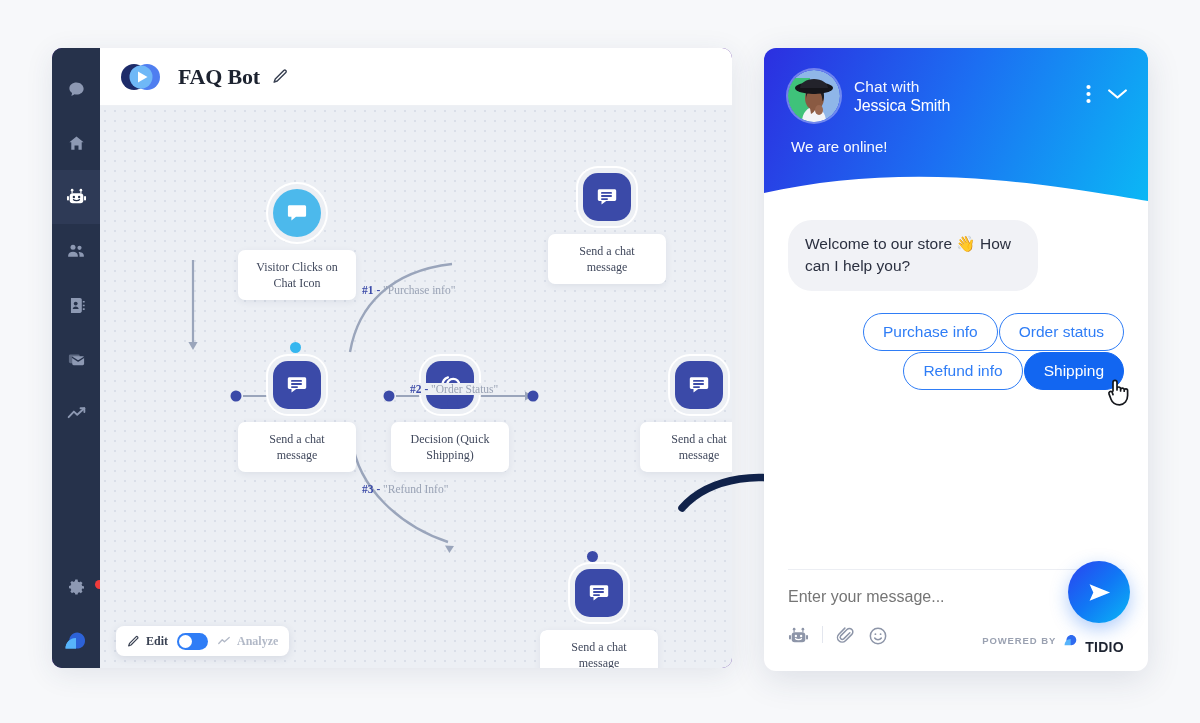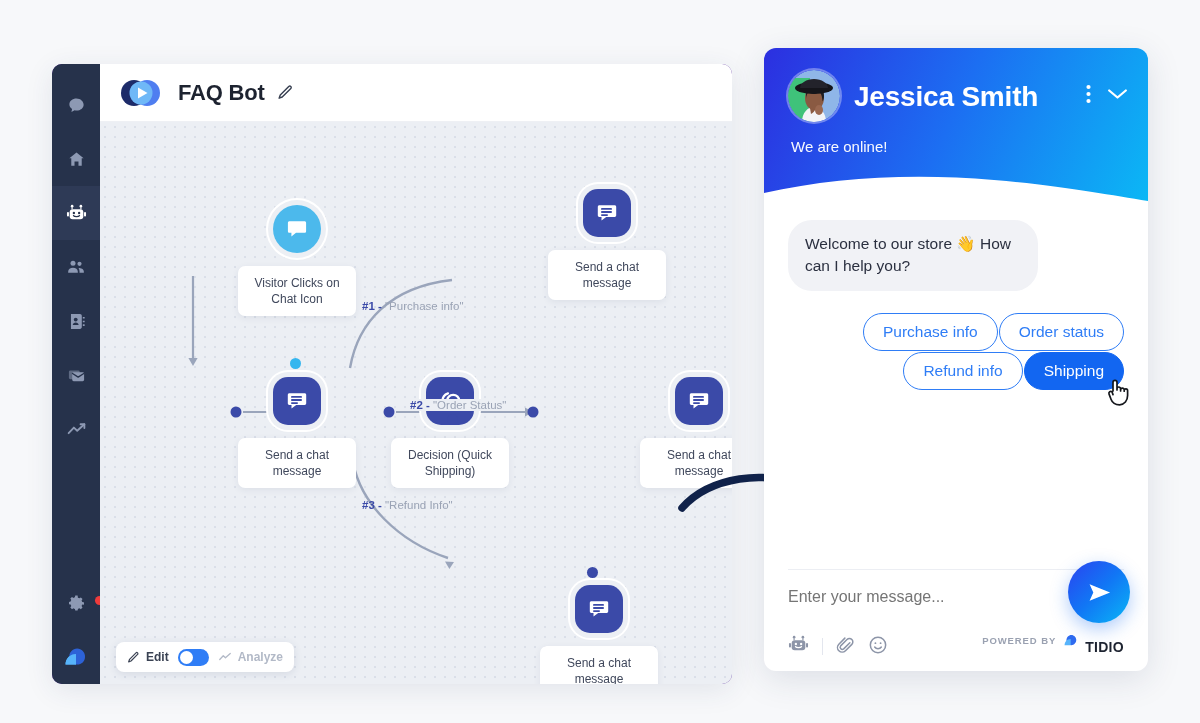--- a/index.html
+++ b/index.html
@@ -6,26 +6,27 @@
   html, body {
     width: 1200px; height: 723px;
     font-family: "Liberation Sans", sans-serif;
     background: #f7f8fa;
     overflow: hidden;
   }
   #root { position: relative; width: 1200px; height: 723px; }
 
   
   .builder {
-    position: absolute; left: 52px; top: 64px;
+    position: absolute; left: 52px; top: 48px;
     width: 680px; height: 620px;
     border-radius: 10px; overflow: hidden;
     background: #4c1d95;
     box-shadow: 0 6px 28px rgba(40,55,95,.10);
     display: flex;
+    font-family: Liberation Serif, serif;
   }
   .sidebar {
     width: 48px; height: 100%;
     background: #26324b;
     display: flex; flex-direction: column; align-items: center;
     padding-top: 14px; position: relative;
     flex: 0 0 48px;
   }
   .side-ico {
     width: 48px; height: 54px;
@@ -134,21 +135,21 @@
   }
   .w-head .wave { position: absolute; left: 0; bottom: -1px; width: 100%; }
   .w-head-row { display: flex; align-items: center; padding: 22px 18px 0 24px; gap: 14px; }
   .avatar {
     width: 52px; height: 52px; border-radius: 50%;
     flex: 0 0 52px; overflow: hidden; position: relative;
     box-shadow: 0 0 0 2px rgba(255,255,255,.35);
   }
   .w-names { flex: 1; min-width: 0; }
   .w-chatwith { font-size: 15.5px; font-weight: 400; opacity: .95; letter-spacing: .1px; }
-  .w-person { font-size: 28px; font-weight: 700; margin-top: 1px; letter-spacing: -.2px; }
+  .w-person { font-size: 16px; font-weight: 400; margin-top: 1px; letter-spacing: -.2px; }
   .w-hicons { display: flex; align-items: center; gap: 16px; padding-right: 2px; }
   .w-status { padding: 16px 0 0 27px; font-size: 15px; opacity: .97; }
 
   .w-body { flex: 1; padding: 14px 24px 0 24px; position: relative; }
   .bubble {
     background: #f1f2f6; color: #2b3040;
     border-radius: 24px; padding: 13px 17px;
     font-size: 15.5px; line-height: 1.45;
     display: inline-block; max-width: 250px;
   }
@@ -160,21 +161,21 @@
   .chip.filled { background: #1266f1; border-color: #1266f1; color: #fff; }
   .cursor-hand { position: absolute; right: 18px; top: 172px; width: 26px; height: 30px; }
 
   .w-foot { padding: 0 24px 16px 24px; position: relative; }
   .foot-rule { height: 1px; background: #eceef3; margin-bottom: 14px; }
   .msg-input {
     font-size: 16px; color: #9aa1b1; padding: 4px 0 20px 0;
     border: none; outline: none; background: transparent; width: 100%;
     font-family: "Liberation Sans", sans-serif;
   }
-  .foot-row { display: flex; align-items: flex-end; gap: 13px; }
+  .foot-row { display: flex; align-items: flex-start; gap: 13px; }
   .foot-ico { color: #8d95a8; display: flex; align-items: center; }
   .foot-sep { width: 1px; height: 17px; background: #e3e6ee; }
   .powered { margin-left: auto; display: flex; align-items: center; gap: 6px; }
   .powered .pb { font-size: 9.5px; letter-spacing: .9px; color: #9aa1b1; font-weight: 700; }
   .powered .tidio-word { font-size: 14px; font-weight: 800; color: #1d2330; letter-spacing: .3px; margin-top: 13px; }
   .send-btn {
     position: absolute; right: 18px; bottom: 48px;
     width: 62px; height: 62px; border-radius: 50%;
     background: linear-gradient(135deg, #2a43f0 0%, #1177f5 50%, #09b6f6 100%);
     display: flex; align-items: center; justify-content: center;
@@ -438,20 +439,21 @@
               <path d="M17 28c0-7 4-12 9.5-12S36 21 36 28c0 7-4 12-9.5 12S17 35 17 28z" fill="#8a5a42"></path>
               <path d="M18 26c0-8 4-13 9-13s9 5 9 13c0 2-.6 4-1.4 5.6-.4-4-1-7.6-3-9.6-3 2-8 2.4-11.6.6-1 1.6-2 4-2 6.4z" fill="#1d1d22"></path>
               <ellipse cx="26" cy="18" rx="19" ry="6" fill="#15151a"></ellipse>
               <path d="M12 18c0-5 6.5-9 14-9s14 4 14 9z" fill="#23232b"></path>
               <path d="M28 38c-1 3-3 5-5 6l-1-6z" fill="#8a5a42"></path>
               <ellipse cx="31" cy="40" rx="4" ry="5" fill="#9a6850"></ellipse>
             </g>
           </svg>
         </div>
         <div class="w-names">
+          <div class="w-chatwith">Chat with</div>
           <div class="w-person">Jessica Smith</div>
         </div>
         <div class="w-hicons">
           <span>
             <svg width="5" height="20" viewBox="0 0 5 20" fill="#fff">
                 <circle cx="2.5" cy="3" r="2.1"></circle>
                 <circle cx="2.5" cy="10" r="2.1"></circle>
                 <circle cx="2.5" cy="17" r="2.1"></circle>
               </svg>
           </span>

